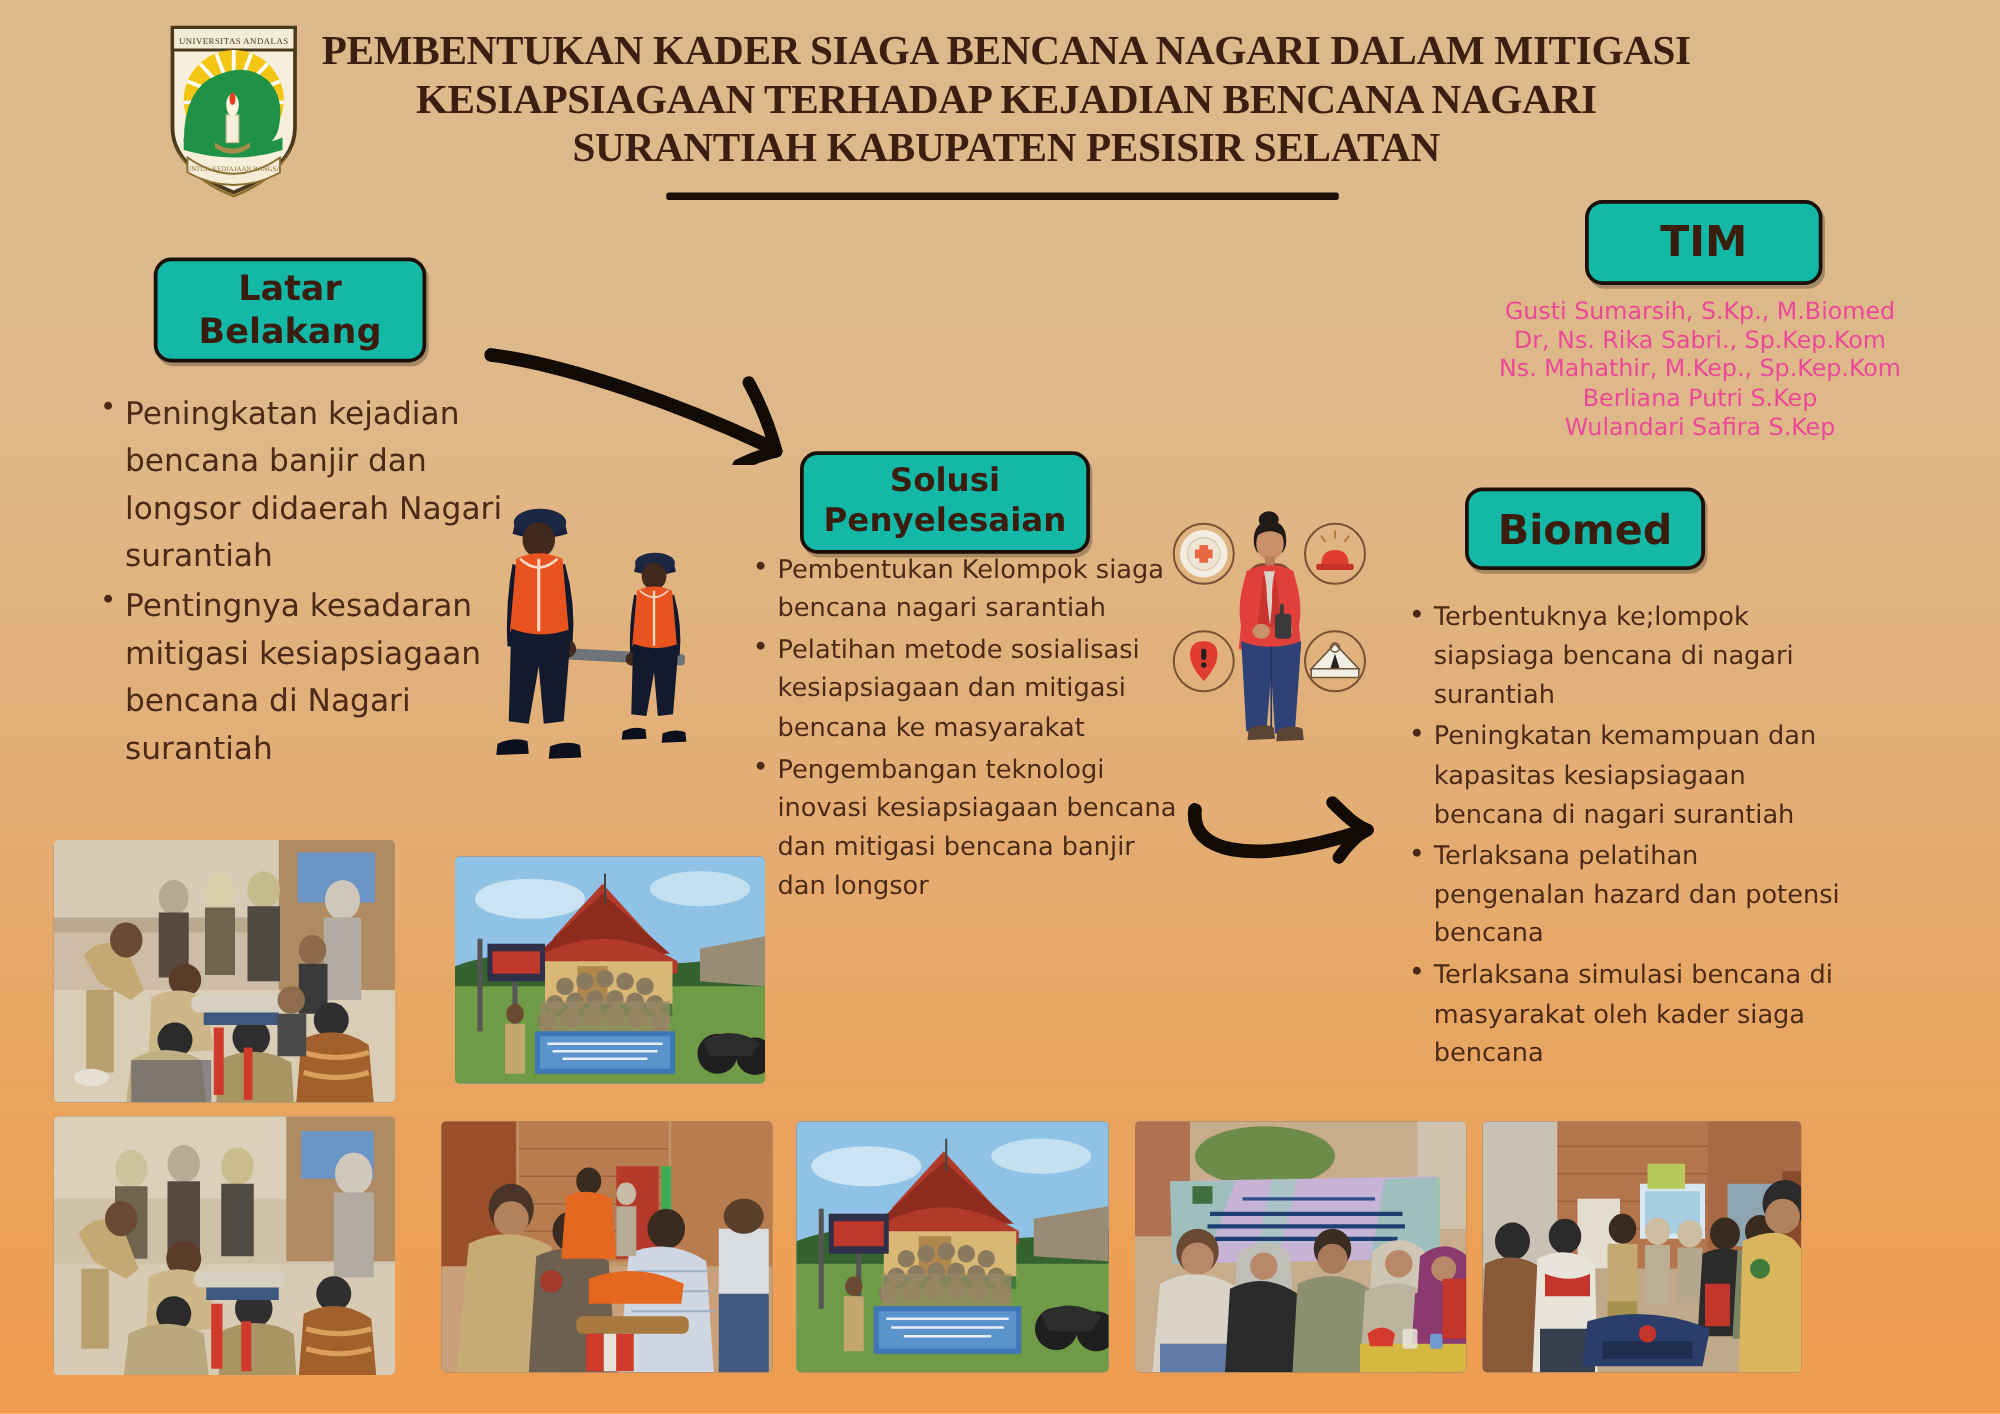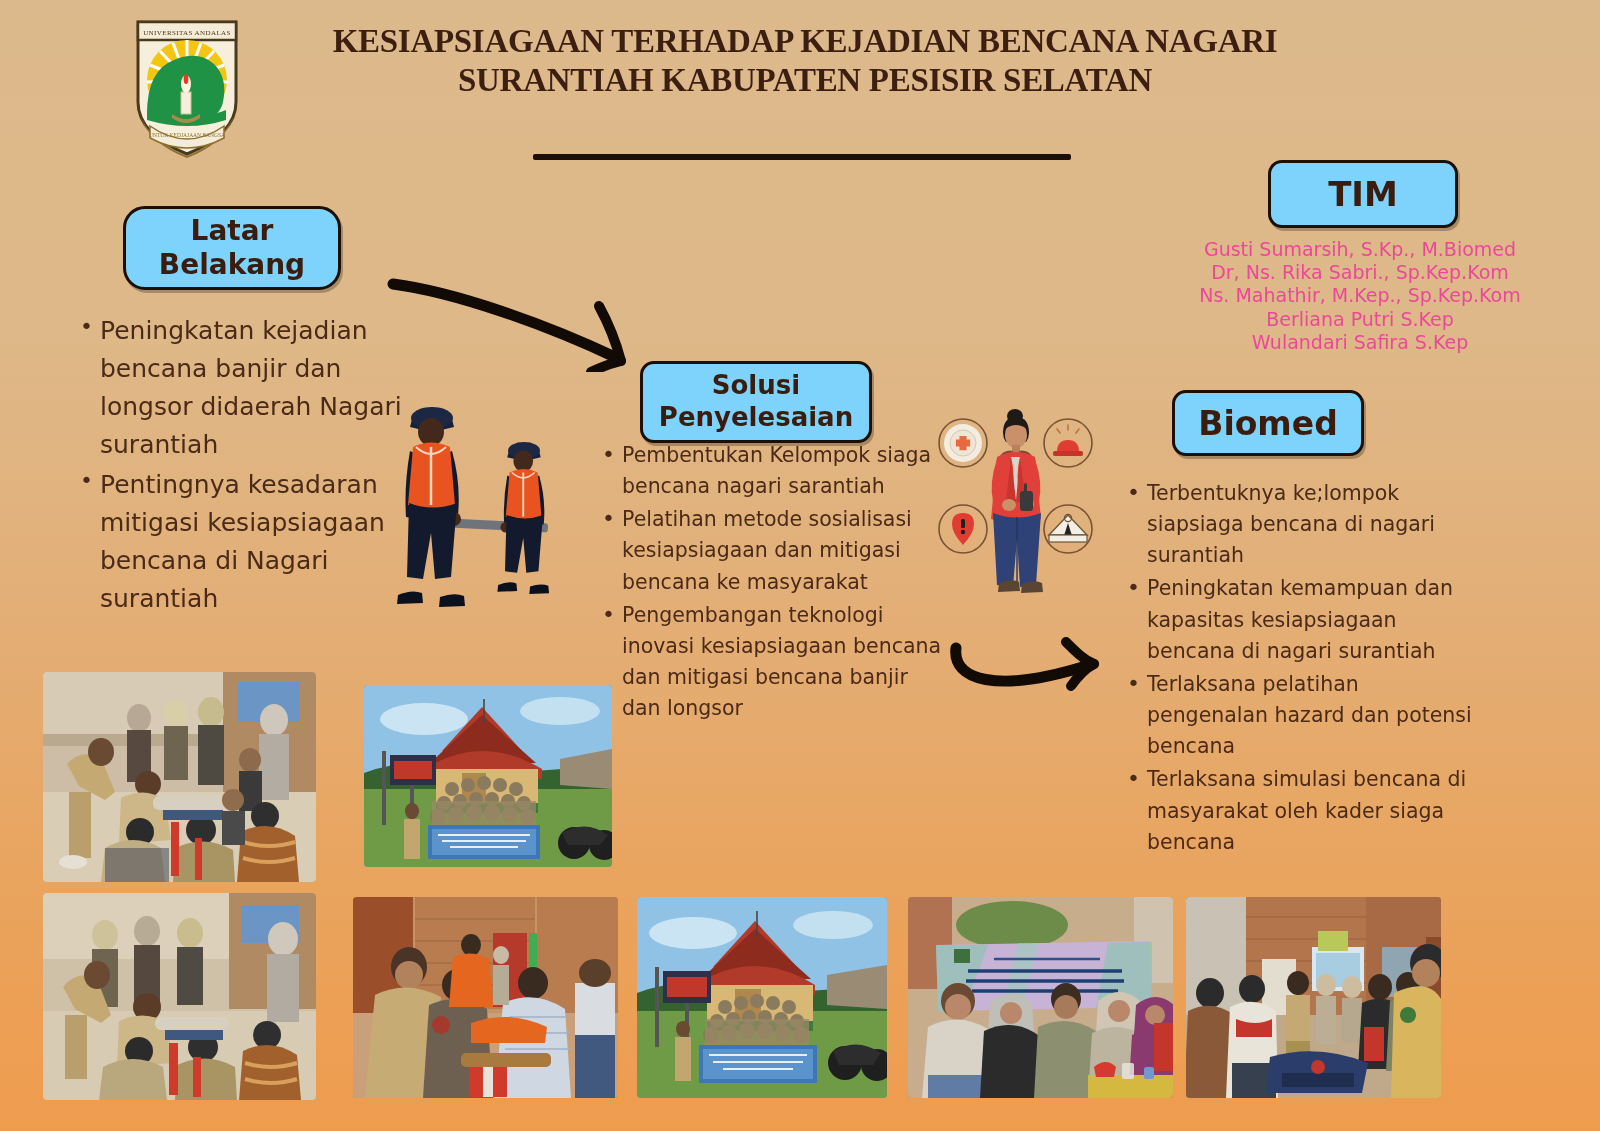--- a/index.html
+++ b/index.html
@@ -29,31 +29,31 @@
     white-space:nowrap;
   }
   .title-rule {
     position:absolute; left:533px; top:154px;
     width:538px; height:6px; background:#1c0f08; border-radius:2px;
   }
 
   
   .pill {
     position:absolute;
-    background:#7dd3fc;
+    background:#14b8a6;
     border:3px solid #1b0f08;
     border-radius:14px;
     display:flex; align-items:center; justify-content:center;
     text-align:center;
     color:#3b1d10;
     font-family:"DejaVu Sans", sans-serif;
     font-weight:bold;
     box-shadow:2px 3px 0 rgba(0,0,0,0.25);
   }
-  #pill-latar { left:123px; top:206px; width:218px; height:84px; font-size:28px; line-height:1.22;border-radius:22px; }
+  #pill-latar { left:123px; top:206px; width:218px; height:84px; font-size:28px; line-height:1.22; }
   #pill-solusi { left:640px; top:316px; width:232px; height:82px; font-size:26px; line-height:1.22;margin-top:45px; }
   #pill-tim   { left:1268px; top:160px; width:190px; height:68px; font-size:34px; }
   #pill-luaran{ left:1172px; top:390px; width:192px; height:66px; font-size:33px; }
 
   
   .blist { position:absolute; color:#4b2a17; }
   .blist li {
     list-style:none; position:relative;
     padding-left:22px; margin-bottom:2px;
   }
@@ -142,20 +142,21 @@
         <ellipse cx="58" cy="73" rx="2.4" ry="5" fill="#e53c21"></ellipse>
         <path d="M44 108 Q58 118 72 108 L72 112 Q58 122 44 112 Z" fill="#a98a49"></path>
 
         <path d="M12 110 Q24 136 59 150 Q94 136 106 110 Q96 138 59 152 Q22 138 12 110 Z" fill="#8c7030"></path>
         <path d="M22 120 Q59 146 96 120 L96 132 Q59 152 22 132 Z" fill="#f4ecd6" stroke="#8c7030" stroke-width="1.5"></path>
         <text x="59" y="131" text-anchor="middle" font-size="5.5" fill="#8c7030" font-family="Liberation Serif, serif">UNTUK KEDJAJAAN BANGSA</text>
       </svg>
     </div>
 
     <div class="title-block">
+      <div class="title-line">PEMBENTUKAN KADER SIAGA BENCANA NAGARI DALAM MITIGASI</div>
       <div class="title-line">KESIAPSIAGAAN TERHADAP KEJADIAN BENCANA NAGARI</div>
       <div class="title-line">SURANTIAH KABUPATEN PESISIR SELATAN</div>
     </div>
 
     <div class="title-rule"></div>
   </div>
 
   <div class="pill" id="pill-latar">
     <div>
       <div>Latar</div>

